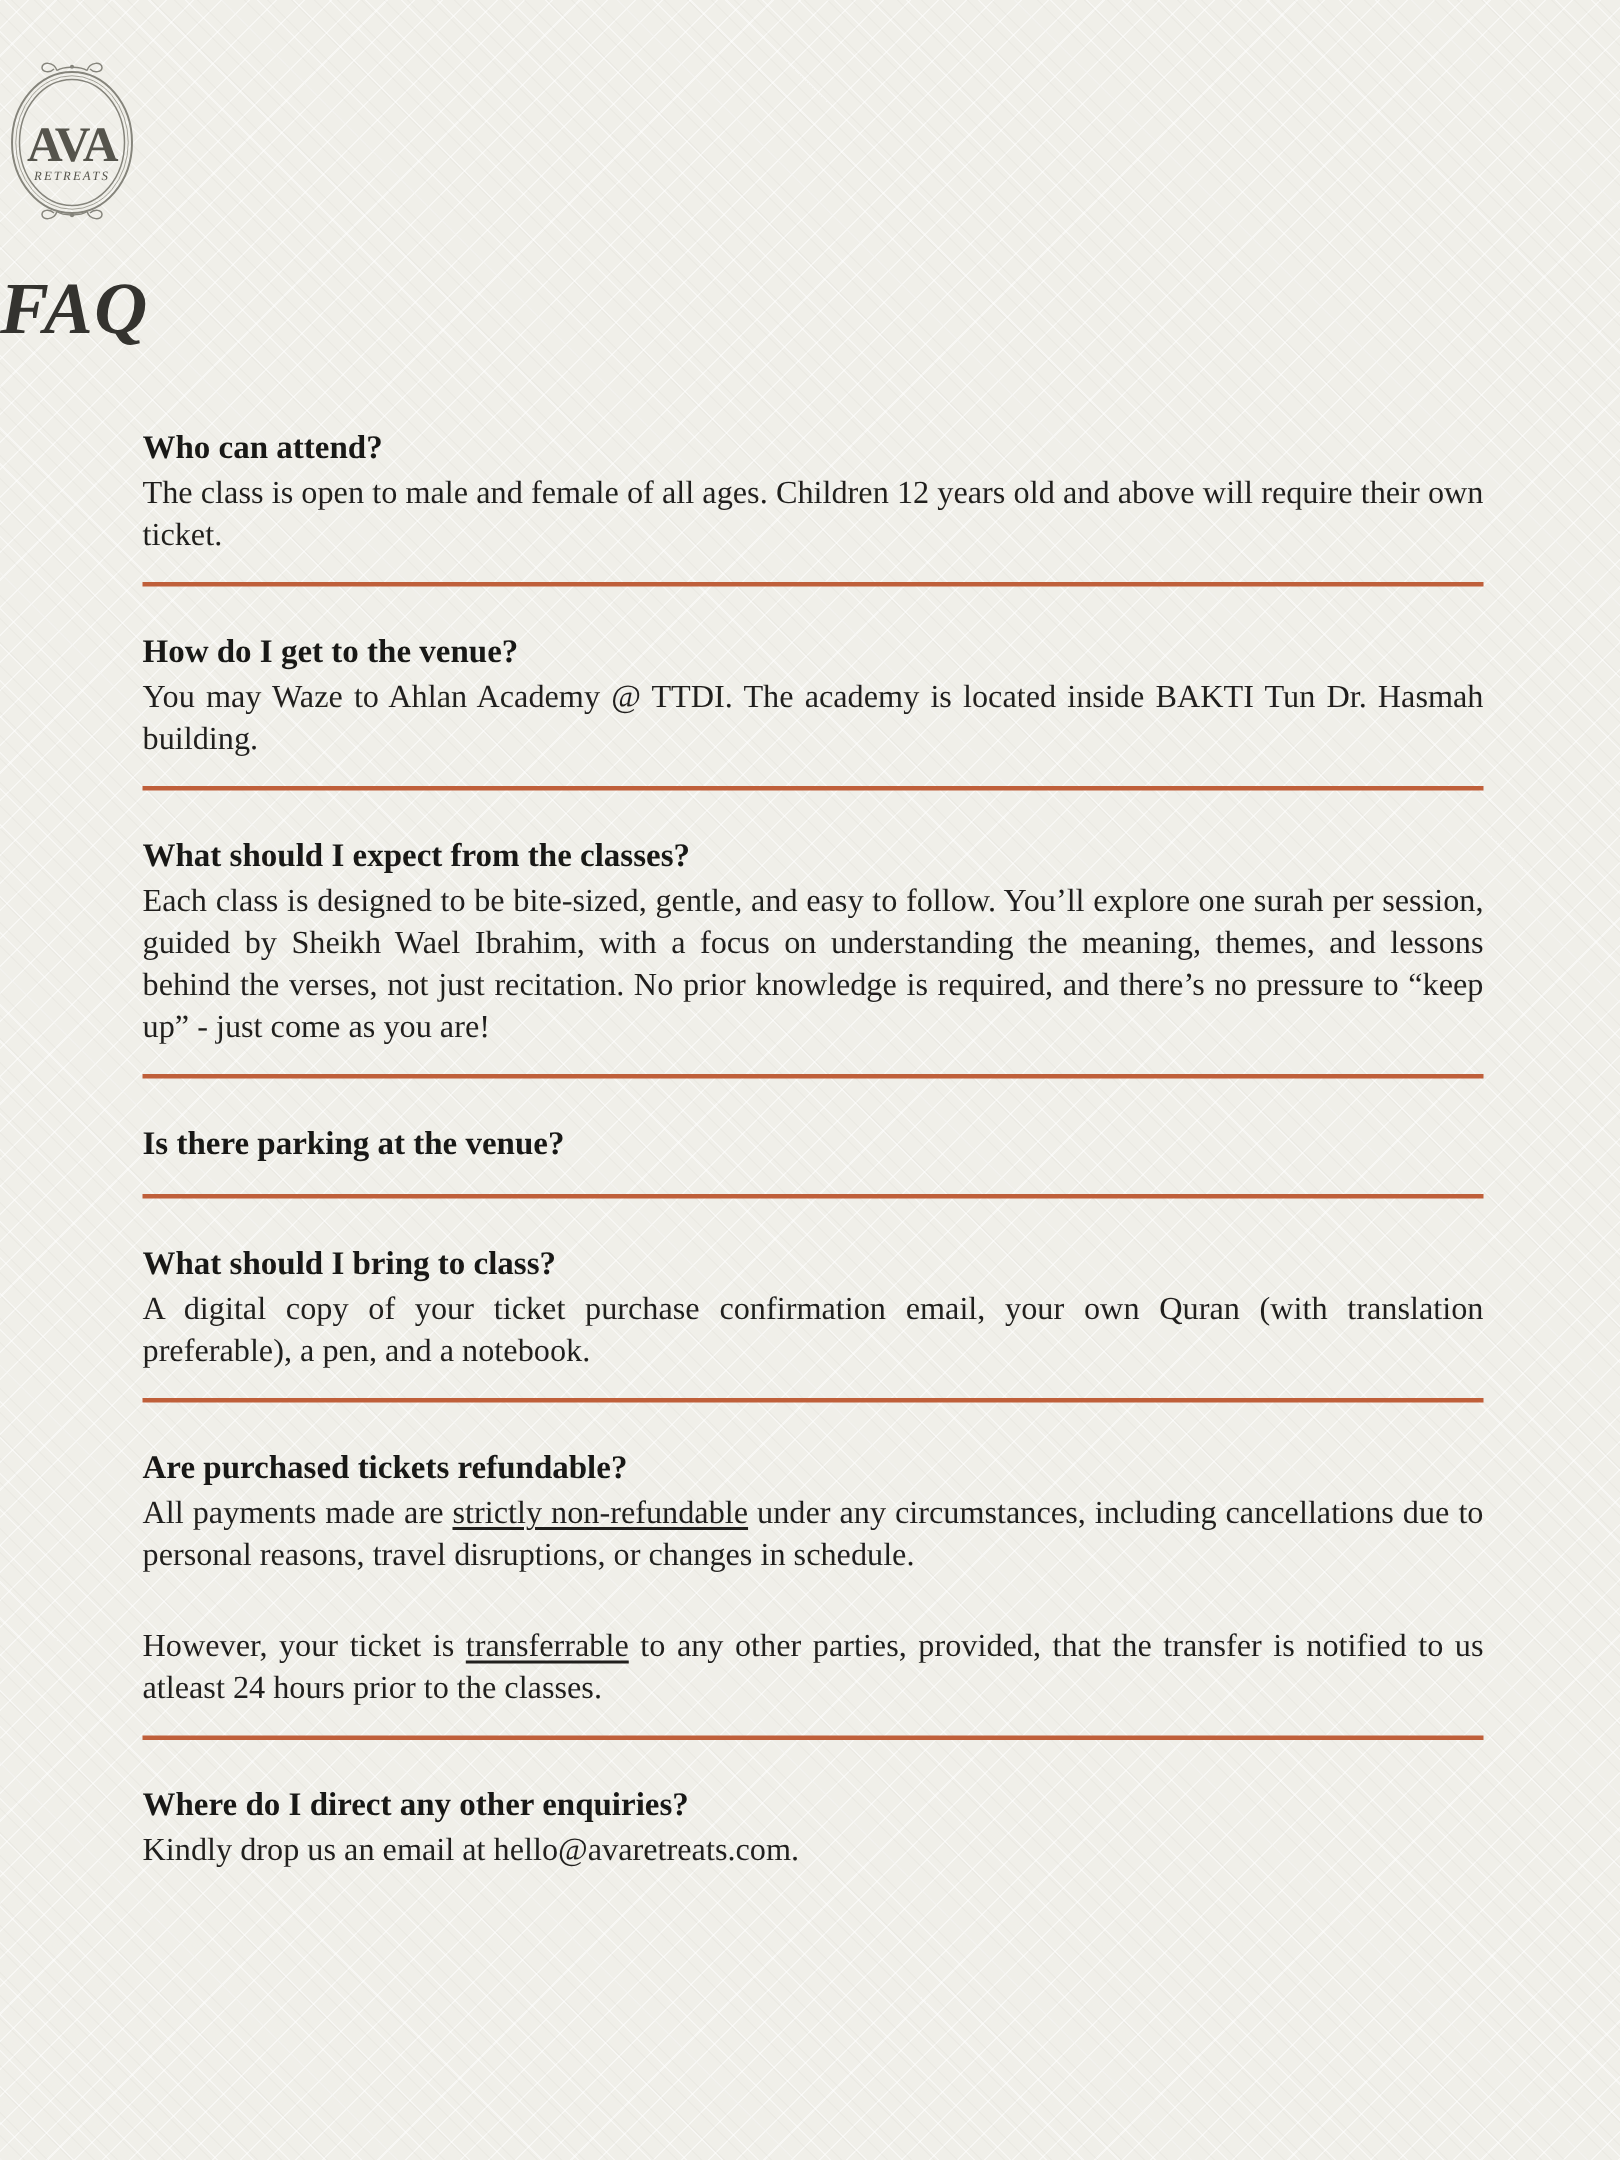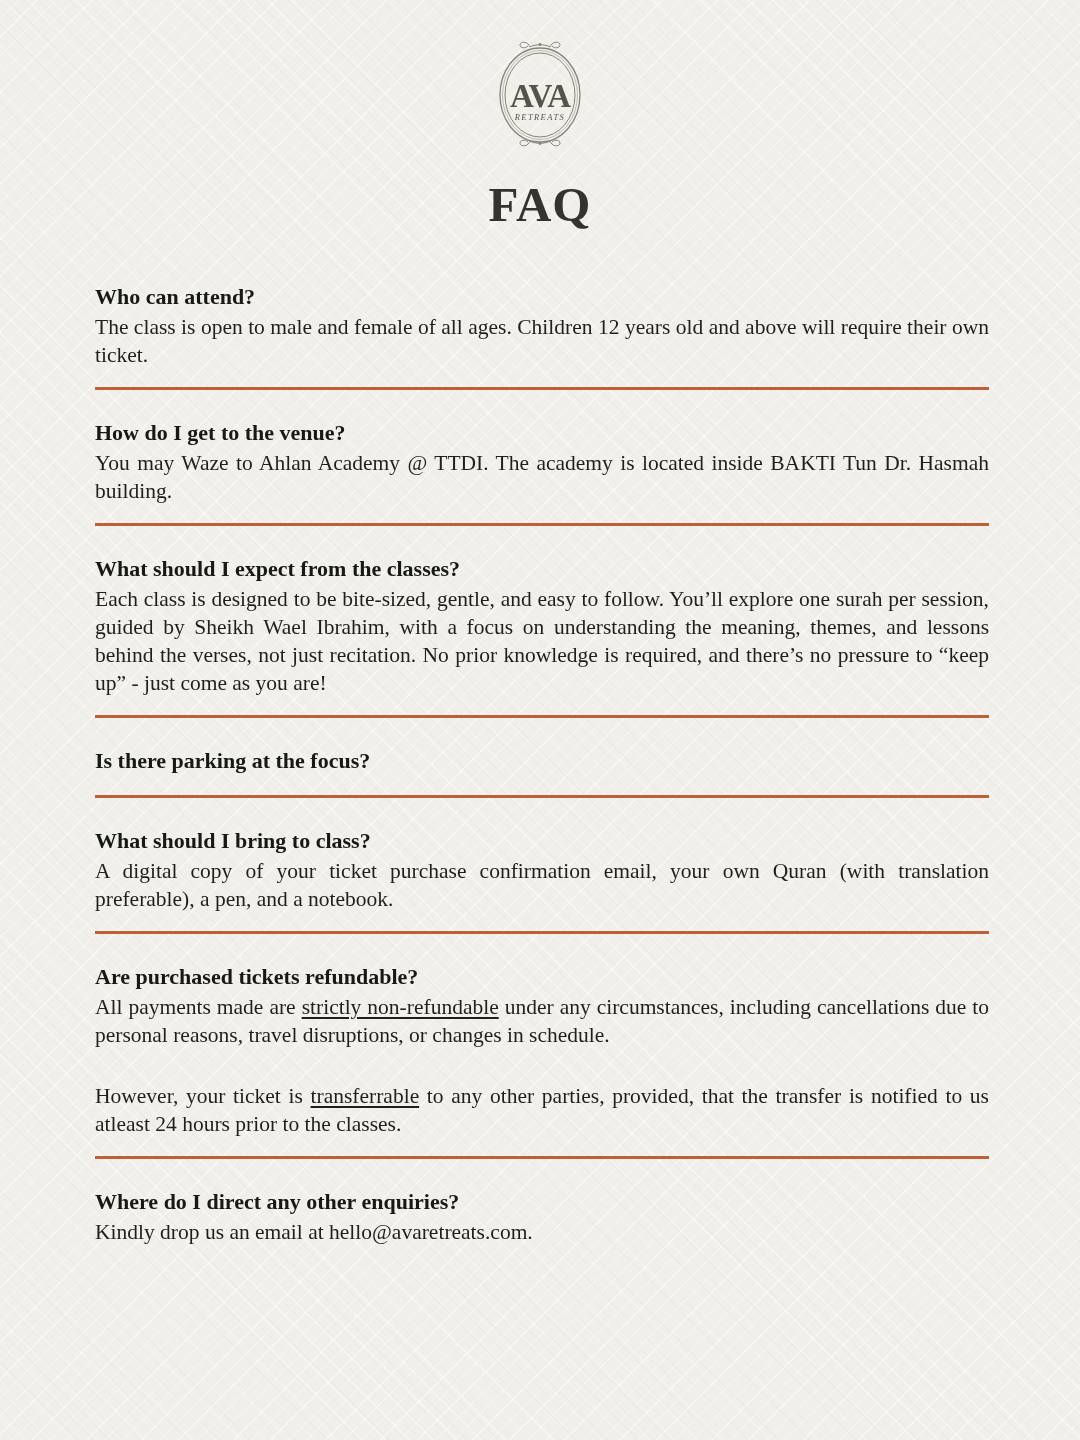--- a/index.html
+++ b/index.html
@@ -21,34 +21,35 @@
     position:relative;
     width:1080px;height:1440px;
     overflow:hidden;
     background-color:var(--bg);
     background-image:
       repeating-linear-gradient(45deg, rgba(120,115,100,0.035) 0 1px, transparent 1px 11px),
       repeating-linear-gradient(-45deg, rgba(255,255,255,0.5) 0 1px, transparent 1px 13px),
       repeating-linear-gradient(45deg, rgba(255,255,255,0.45) 0 1px, transparent 1px 17px);
   }
   .header{
-    text-align:center;
+    text-align:left;
     padding-top:40px;
   }
   .logo{
     display:inline-block;
     width:96px;height:108px;
   }
   .page-title{
     margin:26px 0 0 0;
     font-size:49px;
     line-height:54px;
     font-weight:700;
     letter-spacing:1px;
     color:#34332f;
+    font-style:italic;
   }
   .content{
     margin:48px 91px 0 95px; 
   }
   .faq-section{margin-top:26px;}
   .faq-section:first-child{margin-top:0;}
   .faq-question{
     margin:0;
     font-size:22px;
     line-height:33px;
@@ -113,21 +114,21 @@
       <hr class="divider">
     </section>
 
     <section class="faq-section">
       <h3 class="faq-question">What should I expect from the classes?</h3>
       <p class="faq-answer">Each class is designed to be bite-sized, gentle, and easy to follow. You’ll explore one surah per session, guided by Sheikh Wael Ibrahim, with a focus on understanding the meaning, themes, and lessons behind the verses, not just recitation. No prior knowledge is required, and there’s no pressure to “keep up” - just come as you are!</p>
       <hr class="divider">
     </section>
 
     <section class="faq-section">
-      <h3 class="faq-question">Is there parking at the focus?</h3>
+      <h3 class="faq-question">Is there parking at the venue?</h3>
       <hr class="divider">
     </section>
 
     <section class="faq-section">
       <h3 class="faq-question">What should I bring to class?</h3>
       <p class="faq-answer">A digital copy of your ticket purchase confirmation email, your own Quran (with translation preferable), a pen, and a notebook.</p>
       <hr class="divider">
     </section>
 
     <section class="faq-section">

